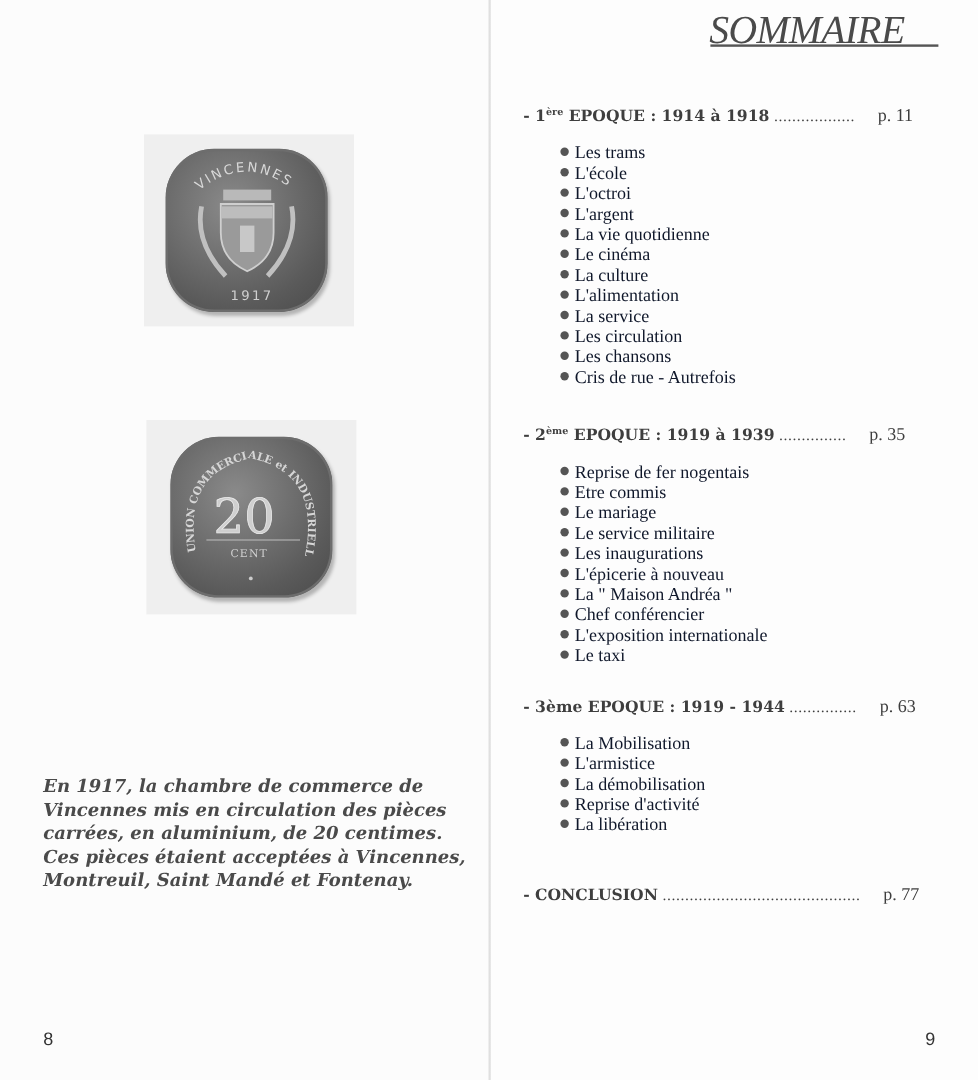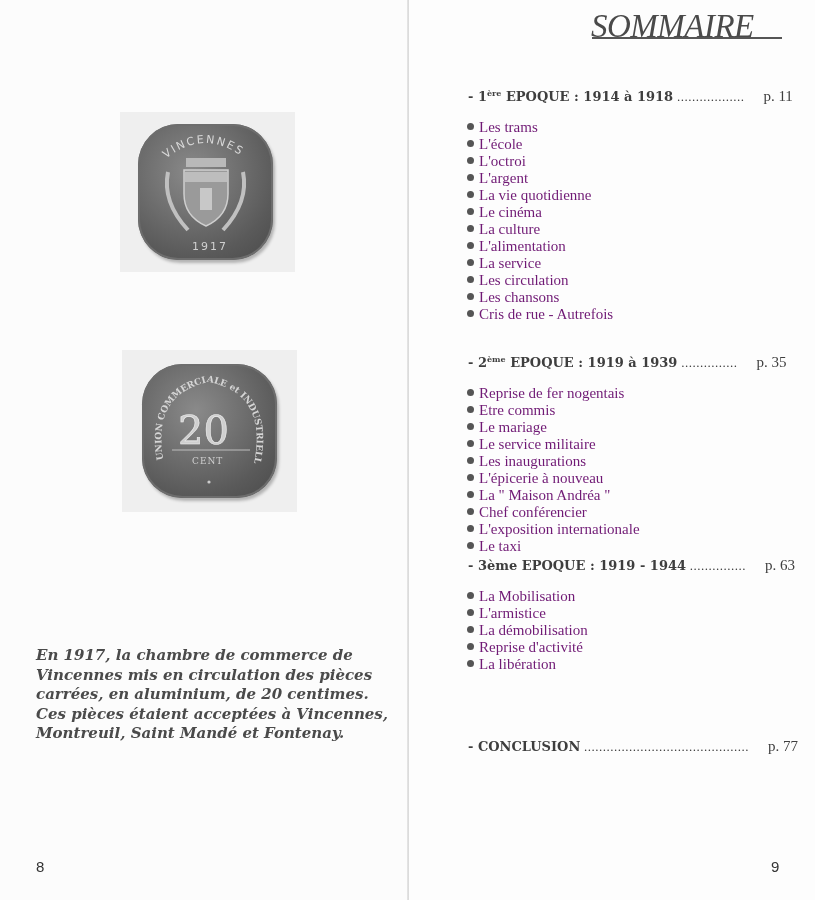--- a/index.html
+++ b/index.html
@@ -22,31 +22,31 @@
 
   .page-num { position:absolute; top:858px; font-family:"Liberation Sans", sans-serif; font-size:15px; color:#333; }
   .page-num.left { left:36px; }
   .page-num.right { left:771px; }
 
   .title { position:absolute; left:591px; top:8px; font-family:Liberation Serif, serif; font-style:italic; font-size:33px; color:#4a4a4a; letter-spacing:-0.5px; }
   .title-rule { position:absolute; left:592px; top:37px; width:190px; height:2px; background:#555; }
 
   .section { position:absolute; left:436px; width:360px; }
   .sec-head { font-family:"DejaVu Serif", serif; font-size:13px; color:#3e3e3e; white-space:nowrap; }
-  .sec-head .label { font-weight:bold;margin-left:32px; }
+  .sec-head .label { font-weight:bold; }
   .sec-head sup { font-size:8px; vertical-align:5px; font-weight:bold; }
   .sec-head .dots { font-family:"Liberation Serif", serif; font-size:13px; letter-spacing:0.5px; }
   .sec-head .pg { font-family:"Liberation Serif", serif; font-size:15px; margin-left:19px; }
   .items { list-style:none; margin:14px 0 0 31px; padding:0; }
-  .items li { font-family:"Liberation Serif", serif; font-size:15px; line-height:17px; color:#701a75; white-space:nowrap; }
+  .items li { font-family:"Liberation Serif", serif; font-size:15px; line-height:17px; color:#0f172a; white-space:nowrap; }
   .items li .bullet { display:inline-block; width:7px; height:7px; border-radius:50%; background:#555; margin-right:5px; vertical-align:2px; }
 
   .sec1 { top:88px; }
   .sec2 { top:354px; }
-  .sec3 { top:557px; }
+  .sec3 { top:581px; }
   .sec4 { top:738px; }
 </style>
 </head>
 <body>
 
 <div class="page page-left">
   <div class="coin-photo one">
     <div class="coin">
       <svg viewBox="0 0 135 136">
         <path id="arcTop" d="M22 40 Q67 -2 113 40" fill="none"></path>

